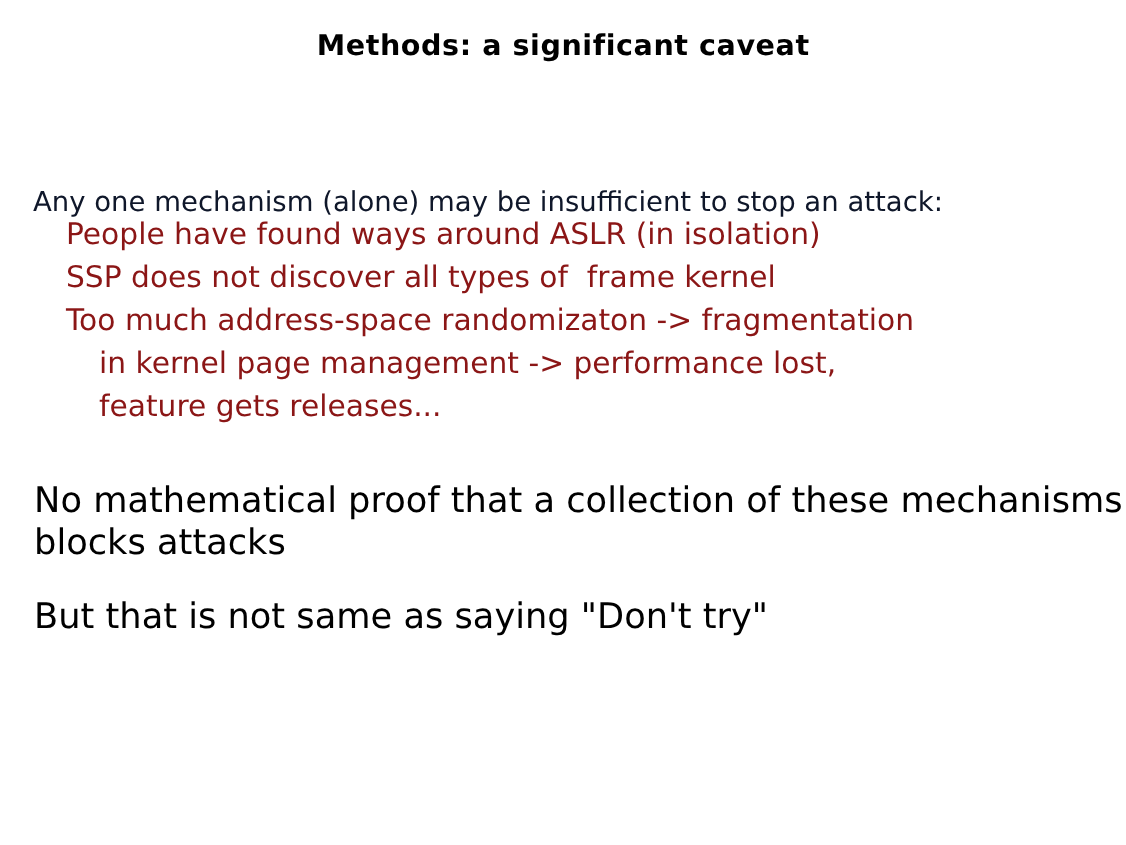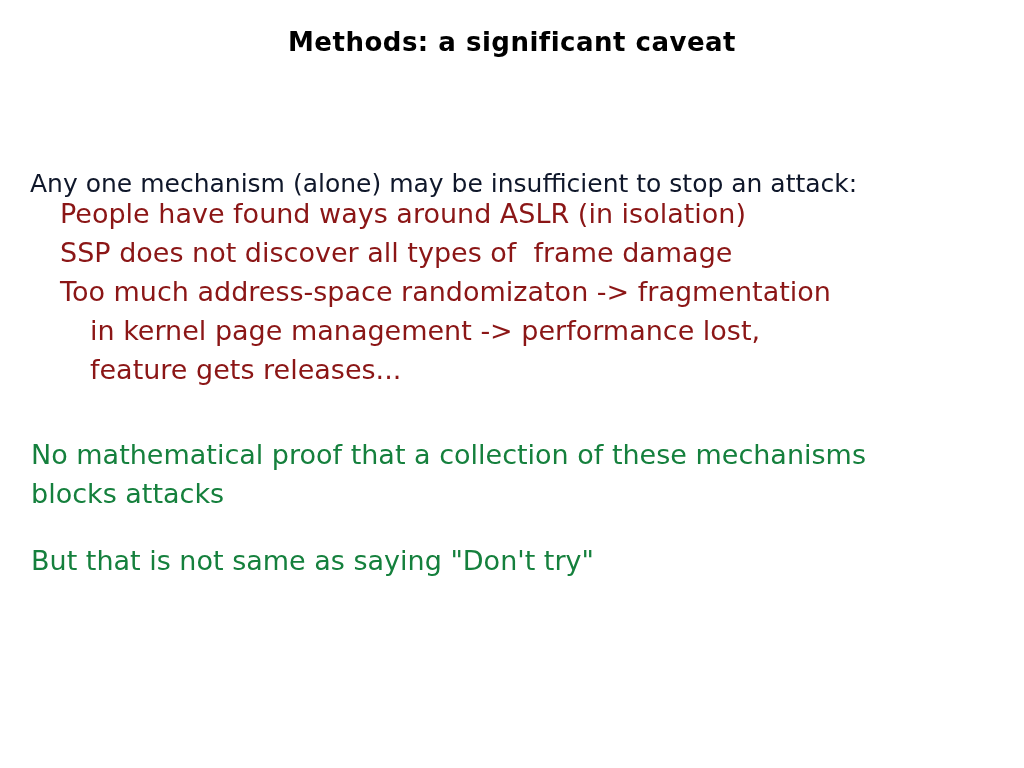--- a/index.html
+++ b/index.html
@@ -45,22 +45,22 @@
   }
   .caveat-line {
     white-space: pre;
   }
   .caveat-line.sub {
     padding-left: 30px;
   }
   .para {
     position: absolute;
     left: 31px;
-    font-size: 27px;
-    color: #15803d;
+    font-size: 32px;
+    color: #000000;
     line-height: 39px;
   }
   .para-line {
     display: block;
     white-space: pre;
   }
   .para-no-proof   { top: 435px; }
   .para-dont-try   { top: 541px; }
   .para-with-those { top: 641px; }
 </style>
@@ -68,21 +68,21 @@
 <body>
 
 <div class="slide">
 
   <div class="slide-title">Methods: a significant caveat</div>
 
   <div class="intro-line">Any one mechanism (alone) may be insufficient to stop an attack:</div>
 
   <div class="caveat-list">
     <div class="caveat-line">People have found ways around ASLR (in isolation)</div>
-    <div class="caveat-line">SSP does not discover all types of  frame damage</div>
+    <div class="caveat-line">SSP does not discover all types of  frame kernel</div>
     <div class="caveat-line">Too much address-space randomizaton -&gt; fragmentation</div>
     <div class="caveat-line sub">in kernel page management -&gt; performance lost,</div>
     <div class="caveat-line sub">feature gets releases...</div>
   </div>
 
   <div class="para para-no-proof">
     <span class="para-line">No mathematical proof that a collection of these mechanisms</span>
     <span class="para-line">blocks attacks</span>
   </div>
 

